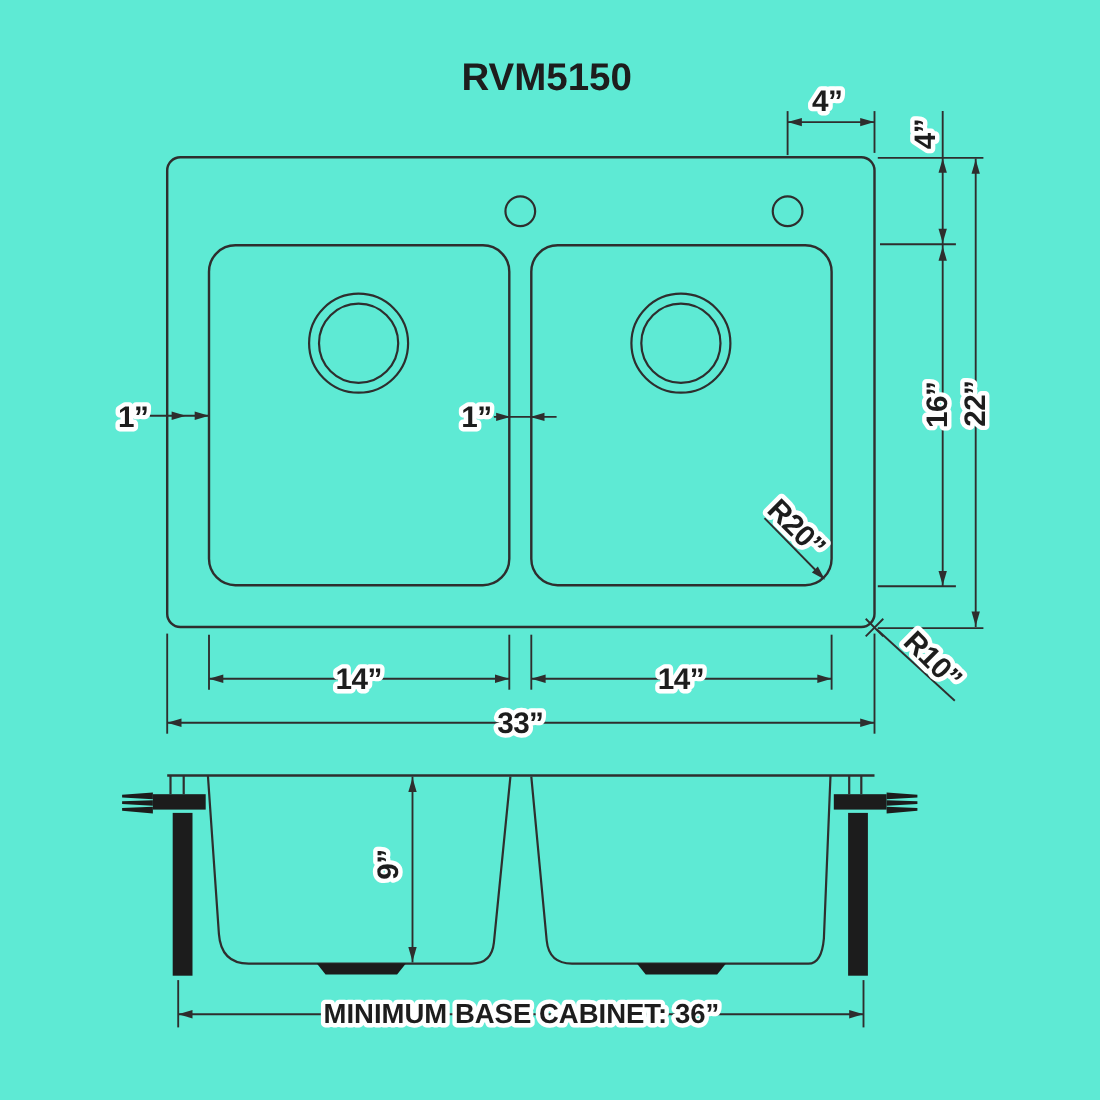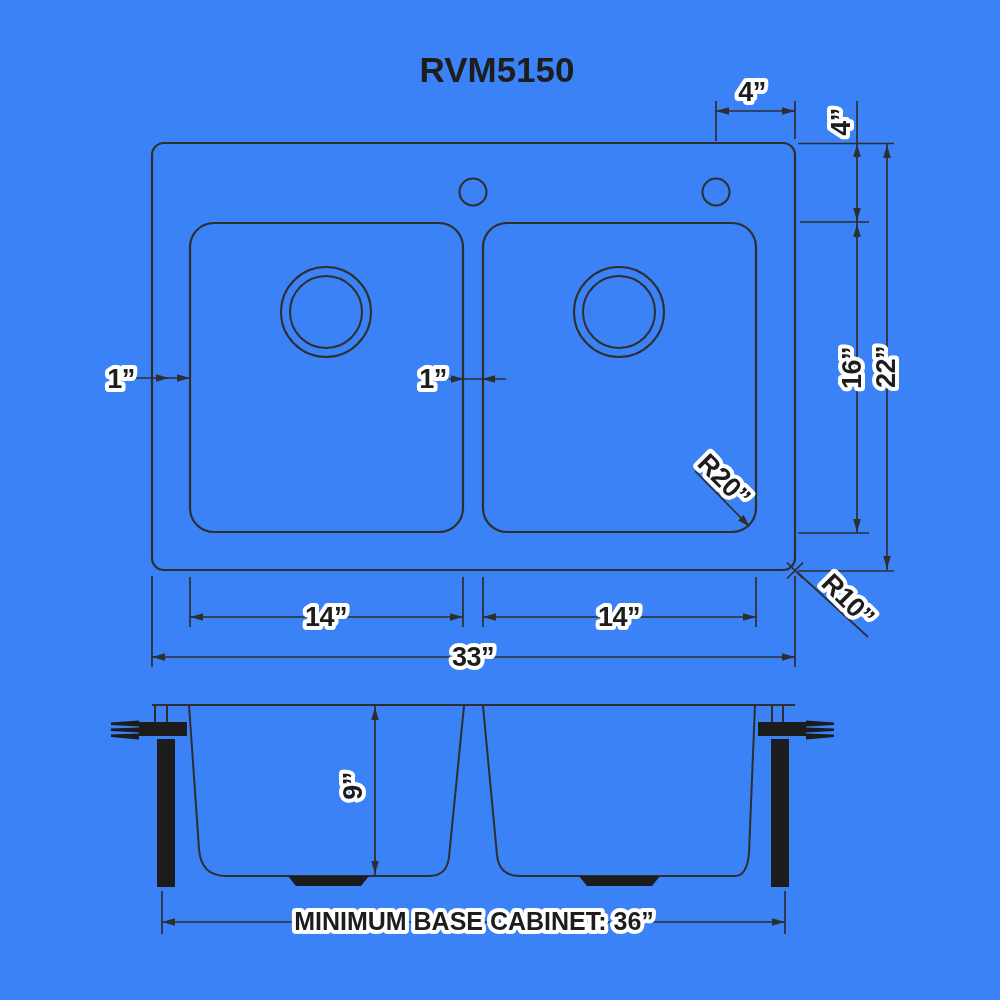--- a/index.html
+++ b/index.html
@@ -1,16 +1,16 @@
 <!DOCTYPE html>
 <html><head>
 <meta charset="utf-8">
 <style>
   html,body { margin:0; padding:0; background:#ffffff; }
-  .stage { width:1000px; height:1000px; position:relative; background:#3b82f6; font-family:"Liberation Sans", sans-serif; }
+  .stage { width:1000px; height:1000px; position:relative; background:#5eead4; font-family:"Liberation Sans", sans-serif; }
   svg { display:block; }
   .outline { fill:none; stroke:#2e2e2e; stroke-width:2.2; }
   .thin    { fill:none; stroke:#2e2e2e; stroke-width:2; }
   .dim     { fill:none; stroke:#2e2e2e; stroke-width:1.7; }
   .arrow   { fill:#2e2e2e; stroke:none; }
   .solid   { fill:#1c1c1c; stroke:none; }
   text { fill:#1d1d1d; font-weight:bold; font-family:"Liberation Sans", sans-serif; }
   .lbl   { font-size:27px; letter-spacing:-0.5px; paint-order:stroke; stroke:#ffffff; stroke-width:8px; stroke-linejoin:round; }
   .title { font-size:35px; letter-spacing:0; }
   .cab   { font-size:25px; paint-order:stroke; stroke:#ffffff; stroke-width:8px; stroke-linejoin:round; }

